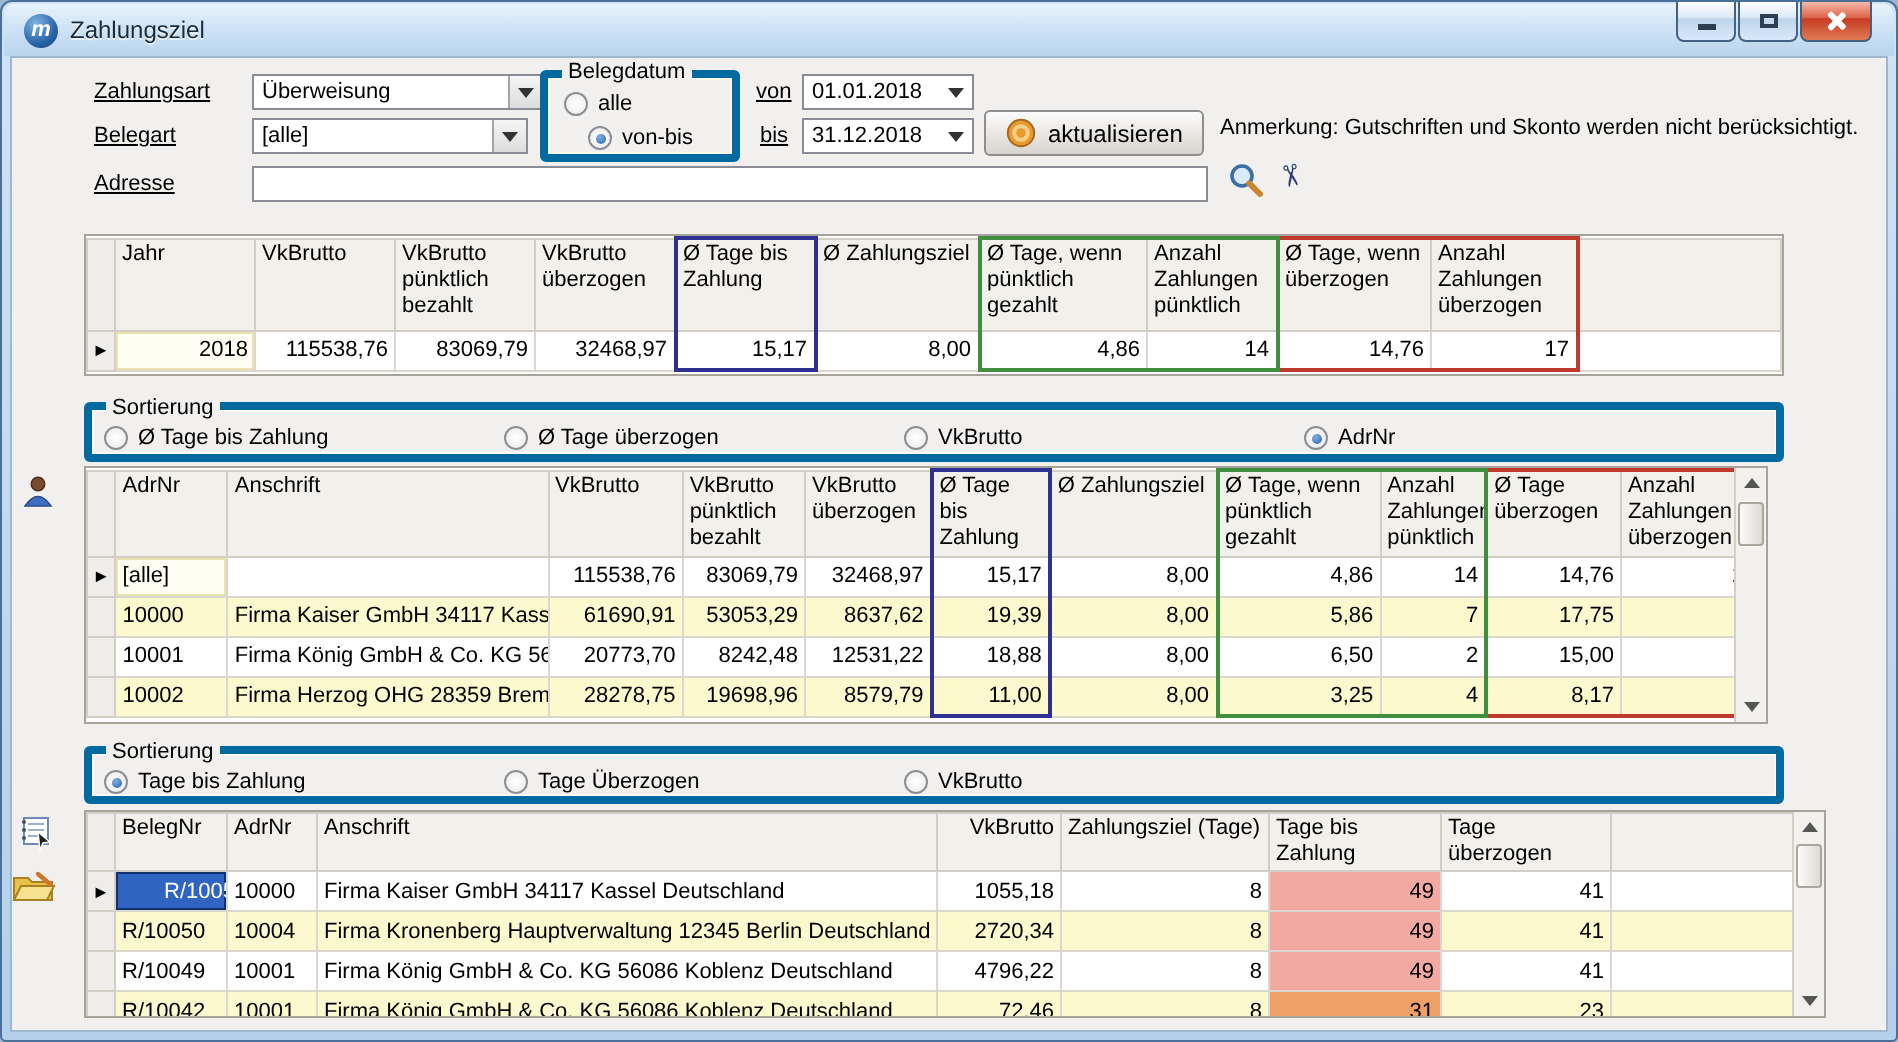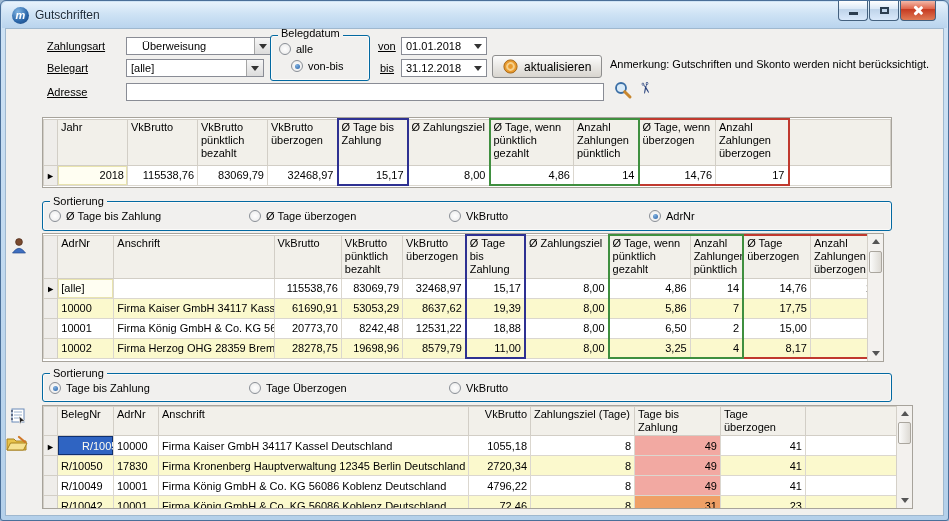--- a/index.html
+++ b/index.html
@@ -30,21 +30,21 @@
   .lbl{font-size:11px;color:#000;text-decoration:underline;}
   
   .combo{display:flex;height:18px;border:1px solid #898c95;background:#fff;box-sizing:border-box;align-items:center;}
   .combo .val{flex:1;padding:0 4px;white-space:nowrap;overflow:hidden;}
   .combo .arrowbox{width:16px;align-self:stretch;border-left:1px solid #a5a5a5;
        background:linear-gradient(#f6f6f6,#dcdcdc);display:flex;align-items:center;justify-content:center;}
   .tri-down{width:0;height:0;border-left:4px solid transparent;border-right:4px solid transparent;border-top:5px solid #333;}
   .tri-up{width:0;height:0;border-left:4px solid transparent;border-right:4px solid transparent;border-bottom:5px solid #555;}
   .textinput{height:18px;border:1px solid #898c95;background:#fff;box-sizing:border-box;font-family:"Liberation Sans",sans-serif;font-size:11px;padding:0 3px;}
   
-  .gbox{border:1px solid #0369a1;border-radius:3px;box-shadow:inset 0 0 0 1px #fbfaf8;background:transparent;box-sizing:border-box;}
+  .gbox{border:4px solid #0369a1;border-radius:3px;box-shadow:inset 0 0 0 1px #fbfaf8;background:transparent;box-sizing:border-box;}
   .gbox .legend{position:absolute;top:-7px;left:7px;background:#f1f0ee;padding:0 3px;font-size:11px;}
   
   .radio-row{display:flex;align-items:center;gap:5px;}
   .rdot{width:12px;height:12px;border-radius:50%;border:1px solid #8a8f96;background:radial-gradient(#fff,#e8e8e8);box-sizing:border-box;position:relative;flex:0 0 auto;}
   .rdot.on::after{content:"";position:absolute;left:2.5px;top:2.5px;width:5px;height:5px;border-radius:50%;background:radial-gradient(circle at 35% 30%,#7fb0df,#2b63a8);}
   
   .btn{display:flex;align-items:center;gap:6px;height:23px;padding:4px 10px;border:1px solid #8e8e8e;border-radius:3px;
        background:linear-gradient(#fcfcfc,#e6e4e0 60%,#d8d5cf);font-size:12px;box-sizing:border-box;}
   
   .gridwrap{background:#fff;border:1px solid #a7a39b;box-sizing:border-box;overflow:hidden;}
@@ -73,38 +73,38 @@
   .sthumb{position:absolute;left:1px;width:13px;height:22px;background:linear-gradient(90deg,#fbfbfa,#dddad4);border:1px solid #aaa69e;border-radius:2px;box-sizing:border-box;}
   .scissors{display:inline-block;transform:rotate(80deg);color:#27407c;font-size:15px;}
   .note{font-size:11px;color:#000;}
 </style>
 </head>
 <body>
 
 <div class="win">
   <div class="titlebar">
     <div class="applogo">m</div>
-    <div class="title">Gutschriften</div>
+    <div class="title">Zahlungsziel</div>
   </div>
   <div class="winbtns">
     <div class="wbtn">
         <div class="glyph-min"></div>
       </div>
     <div class="wbtn">
         <div class="glyph-max"></div>
       </div>
     <div class="wbtn close">
         <div class="glyph-close"></div>
       </div>
   </div>
 
   <div class="content">
 
     <div class="abs lbl" style="left:41px;top:11px;">Zahlungsart</div>
-    <div class="abs combo" style="left:120px;top:8px;width:146px;padding-left:11px;">
+    <div class="abs combo" style="left:120px;top:8px;width:146px;">
       <span class="val">Überweisung</span>
       <span class="arrowbox">
           <span class="tri-down"></span>
         </span>
     </div>
 
     <div class="abs lbl" style="left:41px;top:33px;">Belegart</div>
     <div class="abs combo" style="left:120px;top:30px;width:138px;">
       <span class="val">[alle]</span>
       <span class="arrowbox">
@@ -411,21 +411,21 @@
             <td>Firma Kaiser GmbH  34117 Kassel Deutschland</td>
             <td class="num">1055,18</td>
             <td class="num">8</td>
             <td class="num salmon">49</td>
             <td class="num">41</td>
             <td></td>
           </tr>
           <tr style="height:20px;" class="yellow">
             <td class="sel"></td>
             <td>R/10050</td>
-            <td>17830</td>
+            <td>10004</td>
             <td>Firma Kronenberg Hauptverwaltung  12345 Berlin Deutschland</td>
             <td class="num">2720,34</td>
             <td class="num">8</td>
             <td class="num salmon">49</td>
             <td class="num">41</td>
             <td></td>
           </tr>
           <tr style="height:20px;">
             <td class="sel"></td>
             <td>R/10049</td>

